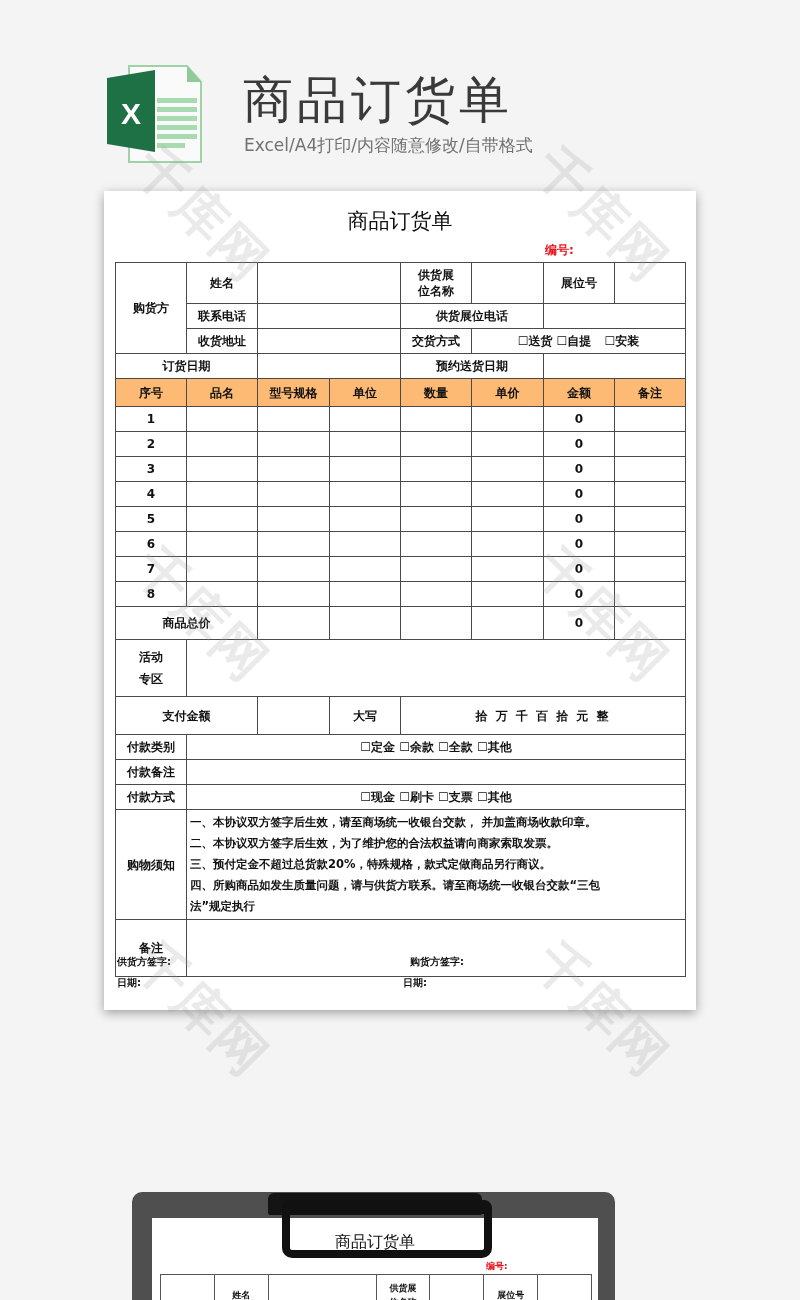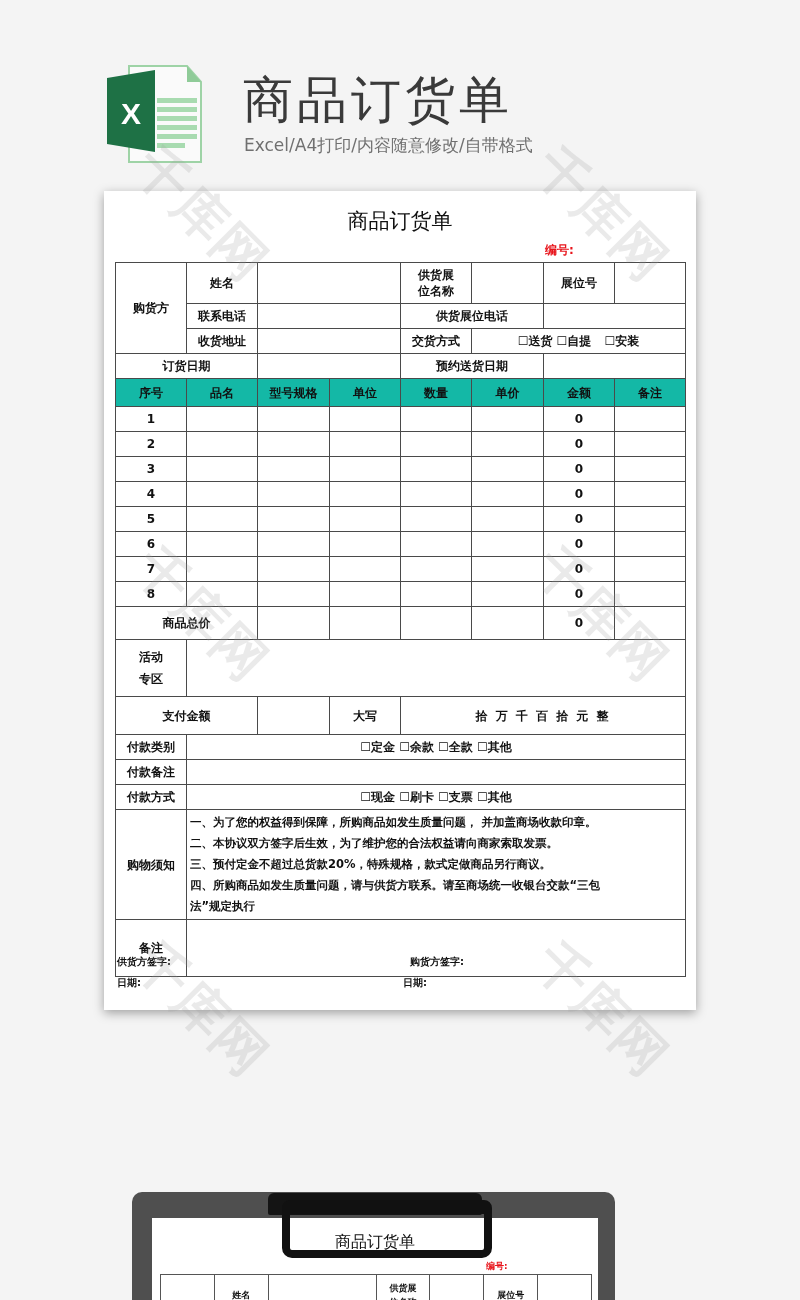--- a/index.html
+++ b/index.html
@@ -36,21 +36,21 @@
   }
   table.form {
     position: absolute; left: 11px; top: 71px; width: 570px;
     border-collapse: collapse; table-layout: fixed;
     font-size: 12px; font-weight: bold;
   }
   table.form td {
     border: 1px solid #4a4a4a; text-align: center; vertical-align: middle;
     padding: 0; line-height: 16px; overflow: hidden;
   }
-  table.form tr.head td { background: #14b8a6; }
+  table.form tr.head td { background: #fdba74; }
   td.notice { text-align: left !important; padding: 2px 3px !important; font-size: 11.5px; line-height: 21px !important; }
   .sig {
     position: absolute; font-size: 10px; font-weight: bold;
   }
   
   .wm {
     position: absolute; color: rgba(160,160,160,0.22); font-size: 52px; font-weight: bold;
     transform: rotate(45deg); pointer-events: none; letter-spacing: 2px;
   }
   
@@ -263,21 +263,21 @@
       <td>付款备注</td>
       <td colspan="7"></td>
     </tr>
     <tr style="height:25px">
       <td>付款方式</td>
       <td colspan="7">☐现金 ☐刷卡 ☐支票 ☐其他</td>
     </tr>
     <tr style="height:106px">
       <td>购物须知</td>
       <td colspan="7" class="notice">
-        <div>一、为了您的权益得到保障，所购商品如发生质量问题， 并加盖商场收款印章。</div>
+        <div>一、本协议双方签字后生效，请至商场统一收银台交款， 并加盖商场收款印章。</div>
         <div>二、本协议双方签字后生效，为了维护您的合法权益请向商家索取发票。</div>
         <div>三、预付定金不超过总货款20%，特殊规格，款式定做商品另行商议。</div>
         <div>四、所购商品如发生质量问题，请与供货方联系。请至商场统一收银台交款“三包</div>
         <div>法”规定执行</div>
       </td>
     </tr>
     <tr style="height:57px">
       <td>备注</td>
       <td colspan="7"></td>
     </tr>

